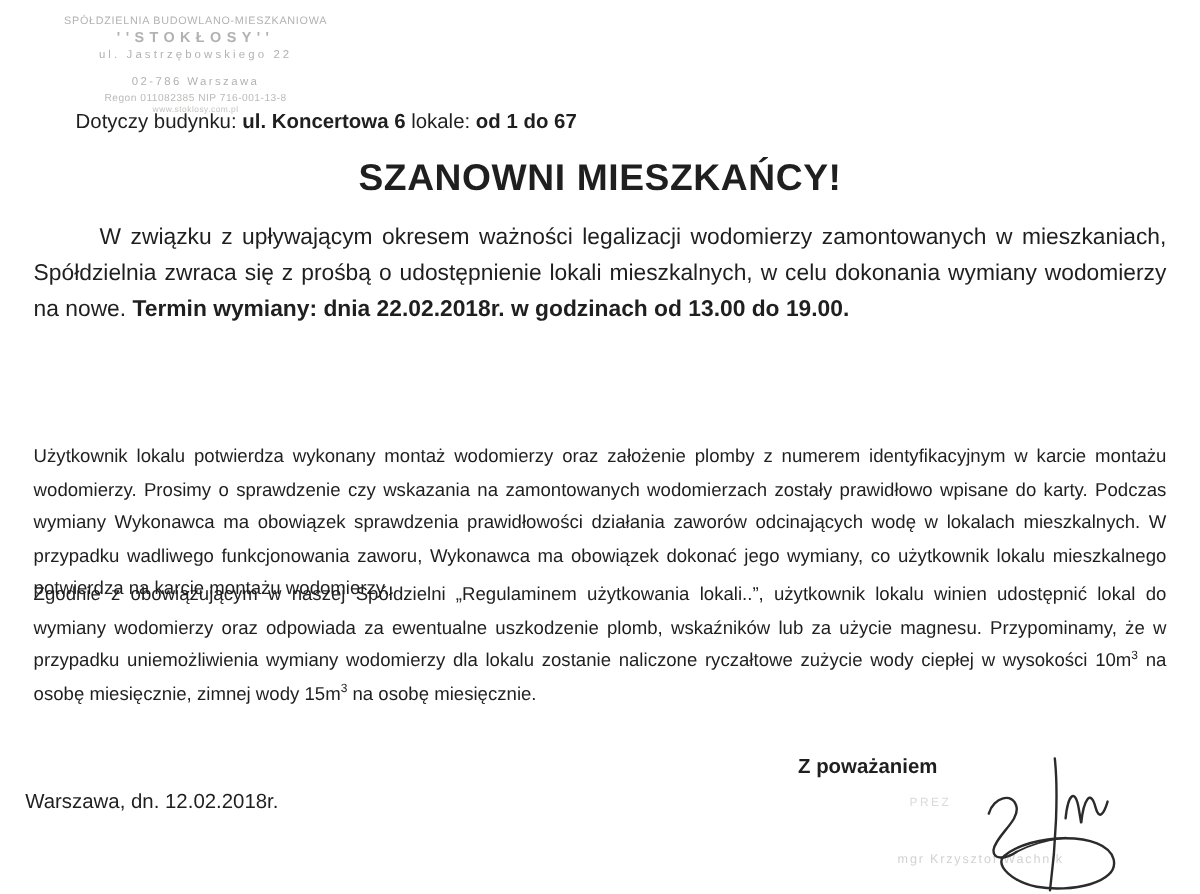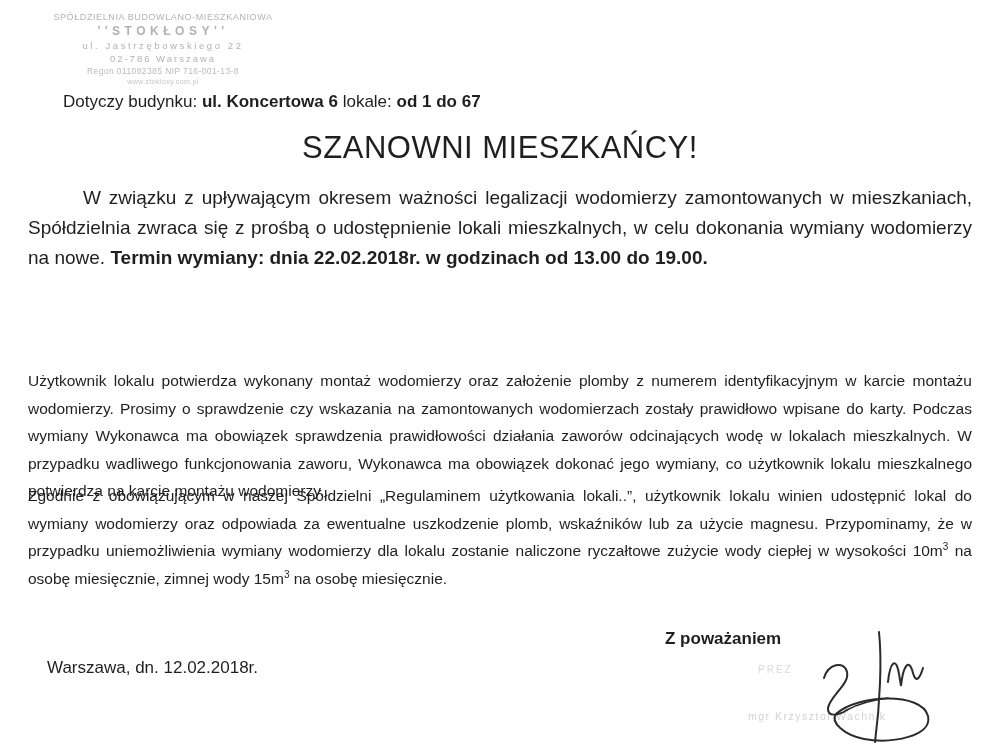--- a/index.html
+++ b/index.html
@@ -17,37 +17,37 @@
   .letterhead{
     position:absolute;left:28px;top:12px;width:270px;
     text-align:center;color:#b4b2b0;
     filter:blur(.3px);
     line-height:1.25;
     user-select:none;
   }
   .lh1{font-size:9px;letter-spacing:.6px;}
   .lh2{font-size:12px;font-weight:bold;letter-spacing:4.5px;margin-top:1px;}
   .lh3{font-size:9.5px;letter-spacing:2.6px;margin-top:1px;}
-  .lh4{font-size:9.5px;letter-spacing:2px;margin-top:1px;}
+  .lh4{font-size:9.5px;letter-spacing:2px;margin-top:11px;}
   .lh5{font-size:8.5px;letter-spacing:.4px;margin-top:1px;color:#bcbab8;}
   .lh6{font-size:7px;letter-spacing:.4px;margin-top:1px;color:#c6c4c2;}
 
   .subject{
     position:absolute;left:28px;top:92px;width:940px;
     font-size:17px;
     margin-left:35px;
   }
   .subject b{font-weight:bold;}
 
   .doc-title{
     position:absolute;left:0;top:130px;width:1000px;
     text-align:center;
     font-size:31px;
     letter-spacing:.5px;
-    font-weight:400;
+    font-weight:700;
   }
 
   .para{
     position:absolute;left:28px;width:944px;
     text-align:justify;
   }
   .p1{top:183px;font-size:19px;line-height:30px;text-indent:55px;}
   .p1 .seg-bold{font-weight:bold;}
   .p2{top:281px;font-size:19px;line-height:31px;}
   .p2 .u{text-decoration:underline;text-decoration-thickness:1.5px;text-underline-offset:4px;}
@@ -55,21 +55,21 @@
   .p3{top:367px;}
   .p4{top:482px;}
   .p5{top:578px;}
   sup{font-size:10px;line-height:0;vertical-align:super;}
 
   .closing{
     position:absolute;left:665px;top:629px;
     font-size:17px;font-weight:600;
   }
   .dateplace{
-    position:absolute;left:47px;top:658px;
+    position:absolute;left:21px;top:658px;
     font-size:17px;
   }
 
   .sig-wrap{position:absolute;left:740px;top:626px;width:260px;height:119px;}
   .sig-svg{position:absolute;left:0;top:0;}
   .stamp-faint{position:absolute;color:#c9c7c5;filter:blur(.4px);user-select:none;}
   .stamp-top{left:18px;top:38px;font-size:10px;letter-spacing:2px;opacity:.65;}
   .stamp-bottom{left:8px;top:84px;font-size:10.5px;letter-spacing:1.5px;opacity:.8;}
 </style>
 </head>

